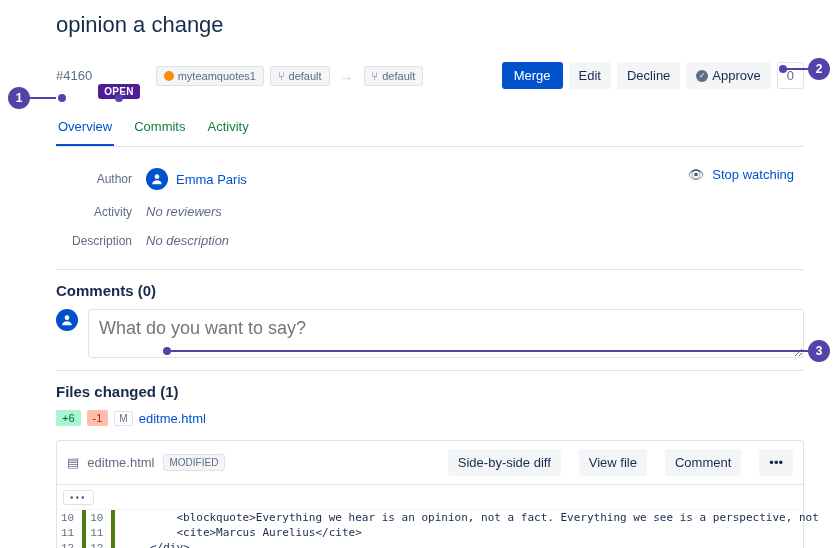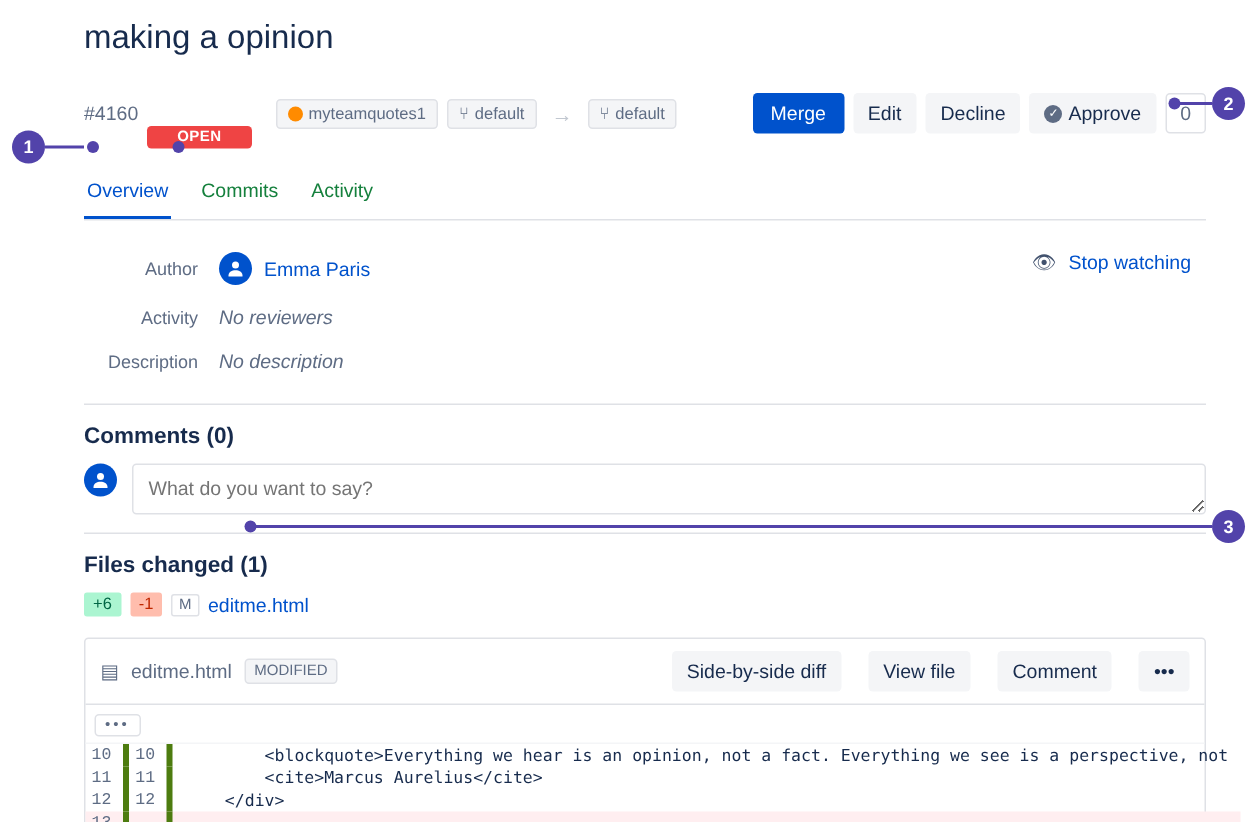--- a/index.html
+++ b/index.html
@@ -1,21 +1,21 @@
 <!DOCTYPE html>
 <html><head>
 <meta charset="utf-8">
 <style>
   * { box-sizing: border-box; margin: 0; padding: 0; }
   body { font-family: -apple-system, BlinkMacSystemFont, "Segoe UI", sans-serif; font-size: 13px; color: #172b4d; background: #fff; width: 840px; height: 548px; overflow: hidden; position: relative; }
   .page { padding: 12px 36px 0 56px; background: #fff; }
   .title { font-size: 22px; font-weight: 500; color: #172b4d; margin-bottom: 14px; }
   .meta-row { display: flex; align-items: center; gap: 6px; margin-bottom: 14px; }
   .pr-id { color: #5e6c84; font-size: 13px; }
-  .open-badge { background: #ef4444; color: #fff; font-size: 10px; font-weight: 700; padding: 2px 20px; border-radius: 3px; letter-spacing: 0.3px; margin-top: 32px; }
+  .open-badge { background: #4c1d95; color: #fff; font-size: 10px; font-weight: 700; padding: 2px 6px; border-radius: 3px; letter-spacing: 0.3px; margin-top: 32px; }
   .branch-chip { background: #f4f5f7; border: 1px solid #dfe1e6; border-radius: 3px; padding: 3px 7px; font-size: 11px; color: #5e6c84; display: inline-flex; align-items: center; gap: 4px; }
   .branch-icon { width: 10px; height: 10px; background: #ff8b00; border-radius: 50%; display: inline-block; }
   .branch-icon2 { color: #5e6c84; }
   .arrow { color: #c1c7d0; font-size: 14px; margin: 0 4px; }
   .spacer { flex: 1; }
   .btn-primary { background: #0052cc; color: #fff; border: none; padding: 6px 12px; border-radius: 3px; font-size: 13px; font-weight: 500; cursor: pointer; }
   .btn { background: #f4f5f7; color: #172b4d; border: none; padding: 6px 10px; border-radius: 3px; font-size: 13px; cursor: pointer; }
   .approve-btn { display: inline-flex; align-items: center; gap: 4px; }
   .check-icon { width: 12px; height: 12px; background: #5e6c84; border-radius: 50%; display: inline-flex; align-items: center; justify-content: center; color: #fff; font-size: 8px; }
   .count-box { border: 1px solid #dfe1e6; padding: 5px 9px; border-radius: 3px; font-size: 13px; color: #5e6c84; }
@@ -28,21 +28,21 @@
   .info-value { display: flex; align-items: center; gap: 8px; font-size: 13px; }
   .avatar { width: 22px; height: 22px; border-radius: 50%; background: #0052cc; display: inline-flex; align-items: center; justify-content: center; }
   .avatar svg { fill: #fff; }
   .author-link { color: #0052cc; font-size: 13px; }
   .muted { color: #5e6c84; font-style: italic; text-align: right; }
   .stop-watch { position: absolute; right: 10px; top: 6px; display: flex; align-items: center; gap: 8px; color: #0052cc; font-size: 13px; cursor: pointer; }
   .eye-icon { color: #42526e; font-size: 13px; }
   .divider { height: 1px; background: #dfe1e6; margin: 12px 0; }
   .section-title { font-size: 15px; font-weight: 600; margin-bottom: 10px; }
   .comment-row { display: flex; gap: 10px; align-items: flex-start; margin-bottom: 12px; }
-  .comment-input { flex: 1; border: 1px solid #dfe1e6; border-radius: 3px; padding: 8px 10px; font-size: 13px; color: #5e6c84; resize: vertical; height: 34px; font-family: inherit; }
+  .comment-input { flex: 1; border: 1px solid #dfe1e6; border-radius: 3px; padding: 8px 10px; font-size: 18px; color: #5e6c84; resize: vertical; height: 49px; font-family: inherit; }
   .diff-badges { display: flex; align-items: center; gap: 6px; margin-bottom: 14px; }
   .add-badge { background: #abf5d1; color: #006644; font-size: 11px; padding: 2px 6px; border-radius: 2px; font-weight: 500; }
   .del-badge { background: #ffbdad; color: #bf2600; font-size: 11px; padding: 2px 6px; border-radius: 2px; font-weight: 500; }
   .m-badge { border: 1px solid #dfe1e6; color: #5e6c84; font-size: 10px; padding: 1px 4px; border-radius: 2px; }
   .file-link { color: #0052cc; font-size: 13px; }
   .file-panel { border: 1px solid #dfe1e6; border-radius: 3px; margin-top: 10px; }
   .file-header { display: flex; align-items: center; gap: 8px; padding: 8px 10px; border-bottom: 1px solid #dfe1e6; }
   .file-icon { color: #5e6c84; font-size: 13px; }
   .file-name { color: #5e6c84; font-size: 13px; }
   .mod-badge { background: #f4f5f7; color: #5e6c84; font-size: 10px; padding: 2px 6px; border-radius: 3px; border: 1px solid #dfe1e6; font-weight: 500; }
@@ -67,21 +67,21 @@
   }
 </style>
 </head>
 <body>
 
 <div class="checker" style="left:0;top:0;width:46px;height:548px"></div>
 <div class="checker" style="right:0;top:0;width:42px;height:548px"></div>
 <div class="checker" style="left:0;bottom:0;width:840px;height:14px"></div>
 
 <div class="page">
-  <h1 class="title">making a opinion</h1>
+  <h1 class="title">opinion a change</h1>
 
   <div class="meta-row">
     <span class="pr-id">#4160</span>
     <span class="open-badge">OPEN</span>
     <span style="width:4px"></span>
     <span class="branch-chip">
       <span class="branch-icon"></span>
       <span>myteamquotes1</span>
     </span>
     <span class="branch-chip">

